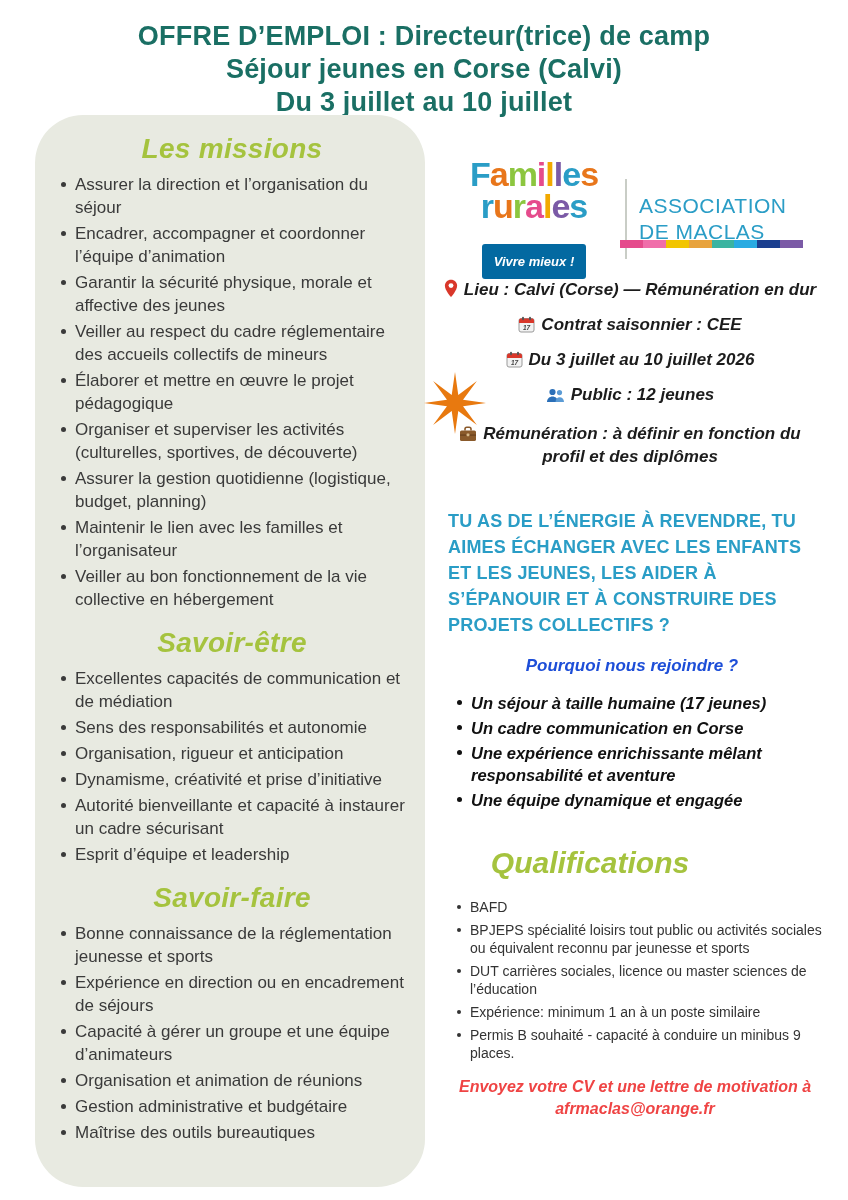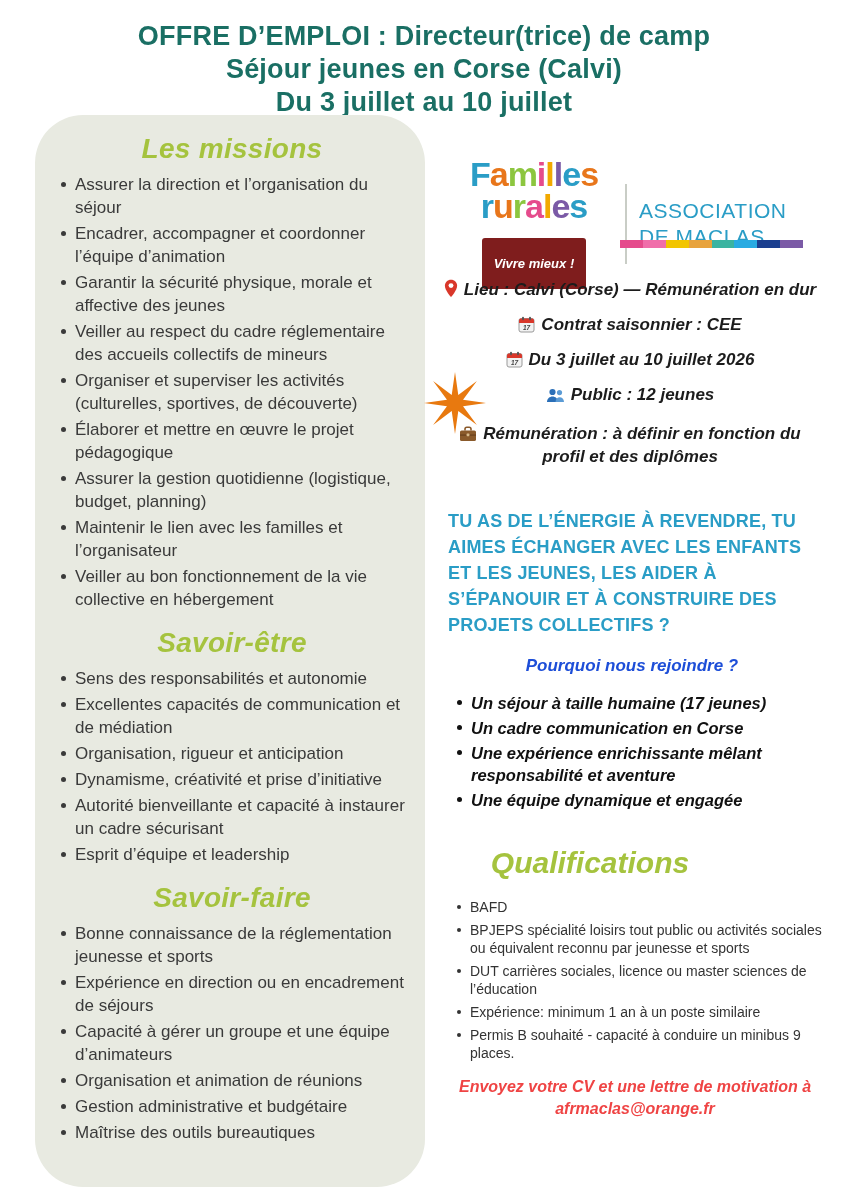--- a/index.html
+++ b/index.html
@@ -72,27 +72,27 @@
   }
   .logo-left { width: 158px; text-align: center; }
   .logo-word {
     font-weight: bold;
     font-size: 34px;
     line-height: 32px;
     letter-spacing: -1px;
   }
   .logo-tagline {
     display: inline-block;
-    margin-top: 16px;
-    background: #7f1d1d;
+    margin-top: 22px;
+    background: #0369a1;
     color: #ffffff;
     font-style: italic;
     font-weight: bold;
     font-size: 13px;
-    padding: 18px 12px;
+    padding: 10px 12px;
     border-radius: 3px;
   }
   .logo-divider {
     width: 2px; height: 80px;
     background: #c9cdc6;
     margin: 0 12px;
   }
   .logo-assoc {
     color: #2a9dc6;
     font-size: 21px;
@@ -228,32 +228,32 @@
   </header>
 
   <aside class="left-panel">
     <section>
       <h2 class="green-heading">Les missions</h2>
       <ul class="bullet-list">
         <li>Assurer la direction et l’organisation du séjour</li>
         <li>Encadrer, accompagner et coordonner l’équipe d’animation</li>
         <li>Garantir la sécurité physique, morale et affective des jeunes</li>
         <li>Veiller au respect du cadre réglementaire des accueils collectifs de mineurs</li>
+        <li>Élaborer et mettre en œuvre le projet pédagogique</li>
         <li>Organiser et superviser les activités (culturelles, sportives, de découverte)</li>
-        <li>Élaborer et mettre en œuvre le projet pédagogique</li>
         <li>Assurer la gestion quotidienne (logistique, budget, planning)</li>
         <li>Maintenir le lien avec les familles et l’organisateur</li>
         <li>Veiller au bon fonctionnement de la vie collective en hébergement</li>
       </ul>
     </section>
     <section>
       <h2 class="green-heading">Savoir-être</h2>
       <ul class="bullet-list">
+        <li>Excellentes capacités de communication et de médiation</li>
         <li>Sens des responsabilités et autonomie</li>
-        <li>Excellentes capacités de communication et de médiation</li>
         <li>Organisation, rigueur et anticipation</li>
         <li>Dynamisme, créativité et prise d’initiative</li>
         <li>Autorité bienveillante et capacité à instaurer un cadre sécurisant</li>
         <li>Esprit d’équipe et leadership</li>
       </ul>
     </section>
     <section>
       <h2 class="green-heading">Savoir-faire</h2>
       <ul class="bullet-list">
         <li>Bonne connaissance de la réglementation jeunesse et sports</li>

